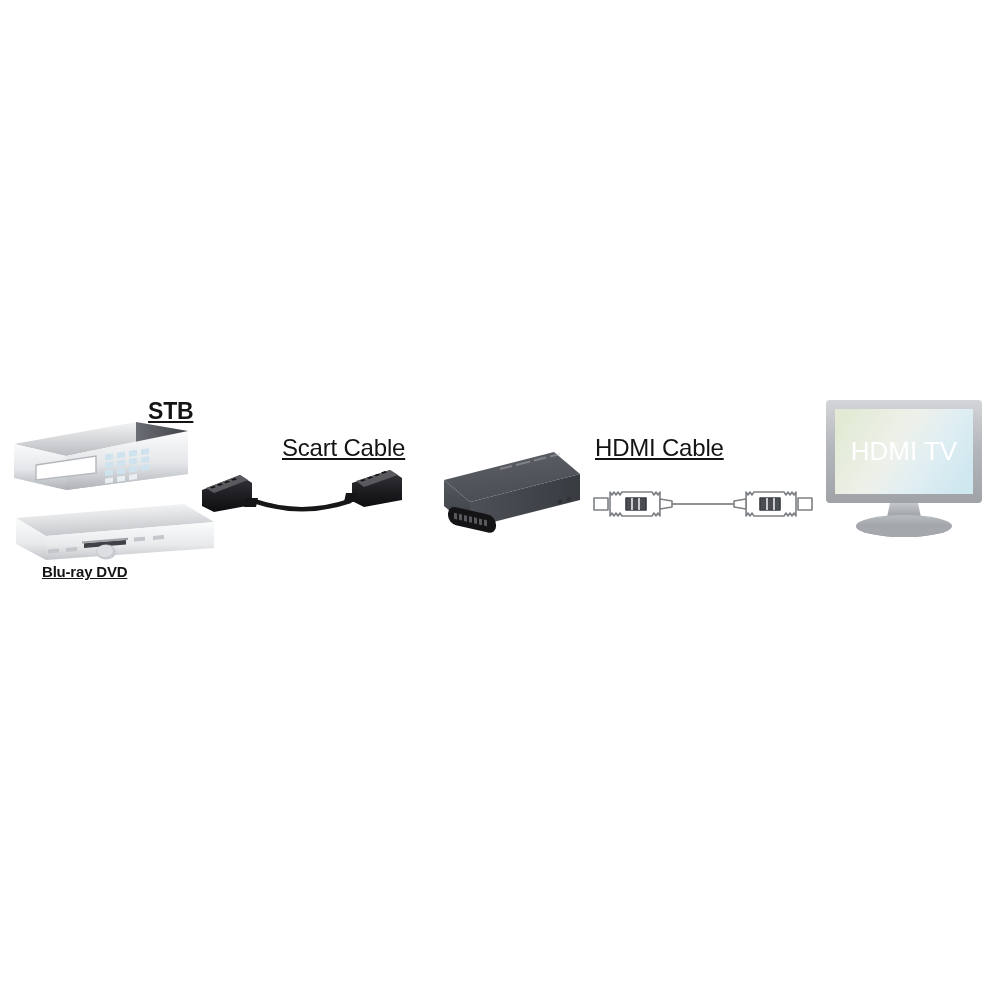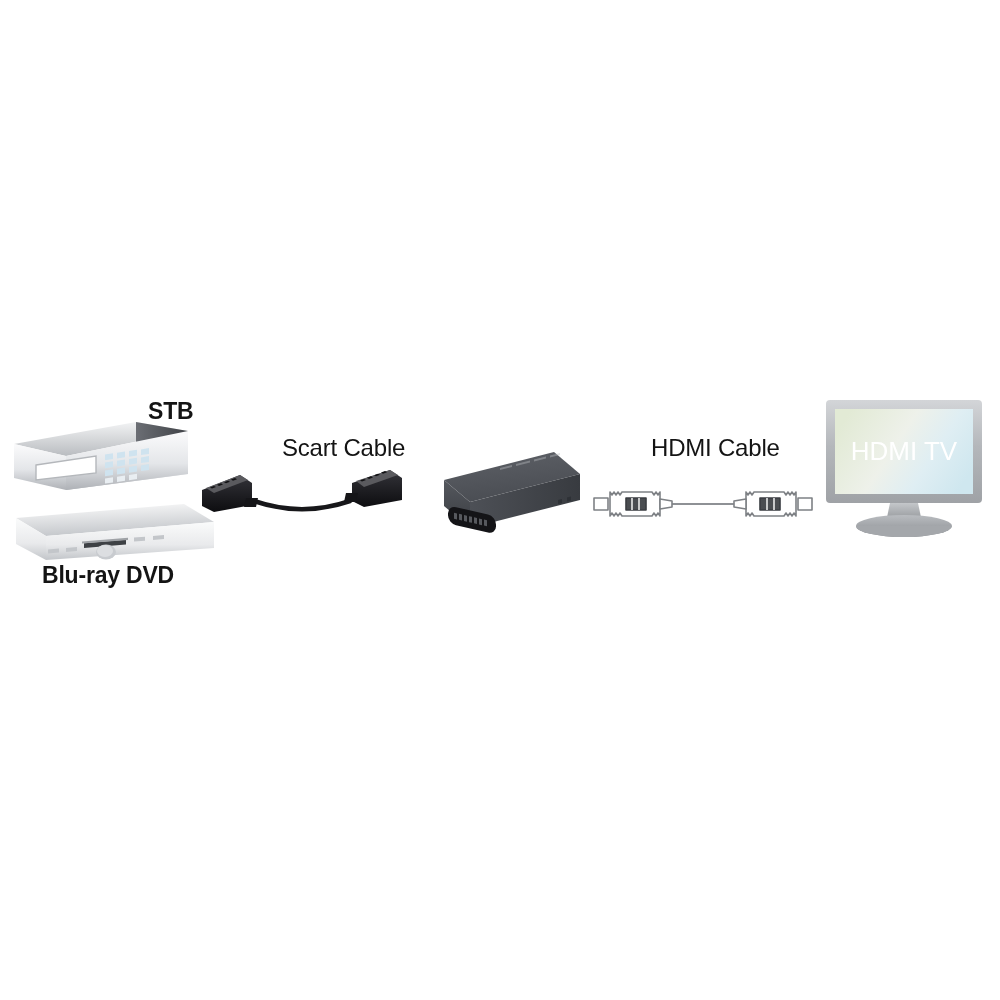--- a/index.html
+++ b/index.html
@@ -23,27 +23,28 @@
     width: 1000px;
     height: 1000px;
   }
 
   .label {
     position: absolute;
     color: #141414;
     white-space: nowrap;
     line-height: 1;
     letter-spacing: -0.2px;
+    text-decoration: underline;
   }
 
   
   #label-stb        { left: 148px; top: 400px; font-size: 23px; font-weight: bold; }
-  #label-bluray     { left: 42px;  top: 564px; font-size: 23px; font-weight: bold; text-align: right; }
+  #label-bluray     { left: 42px;  top: 564px; font-size: 15px; font-weight: bold; text-align: right; }
   #label-scart      { left: 282px; top: 436px; font-size: 24px; }
-  #label-hdmi-cable { left: 651px; top: 436px; font-size: 24px; }
+  #label-hdmi-cable { left: 595px; top: 436px; font-size: 24px; }
   #label-converter  { left: 372px; top: 550px; font-size: 25px; font-weight: bold; }
 
   
   .unit { position: absolute; }
   #stb-unit       { left: 8px;   top: 418px; width: 185px; height: 80px; }
   #bluray-unit    { left: 8px;   top: 500px; width: 212px; height: 68px; }
   #scart-unit     { left: 196px; top: 462px; width: 212px; height: 70px; }
   #converter-unit { left: 438px; top: 446px; width: 148px; height: 92px; }
   #hdmicable-unit { left: 592px; top: 480px; width: 222px; height: 48px; }
   #tv-unit        { left: 824px; top: 398px; width: 160px; height: 140px; }

